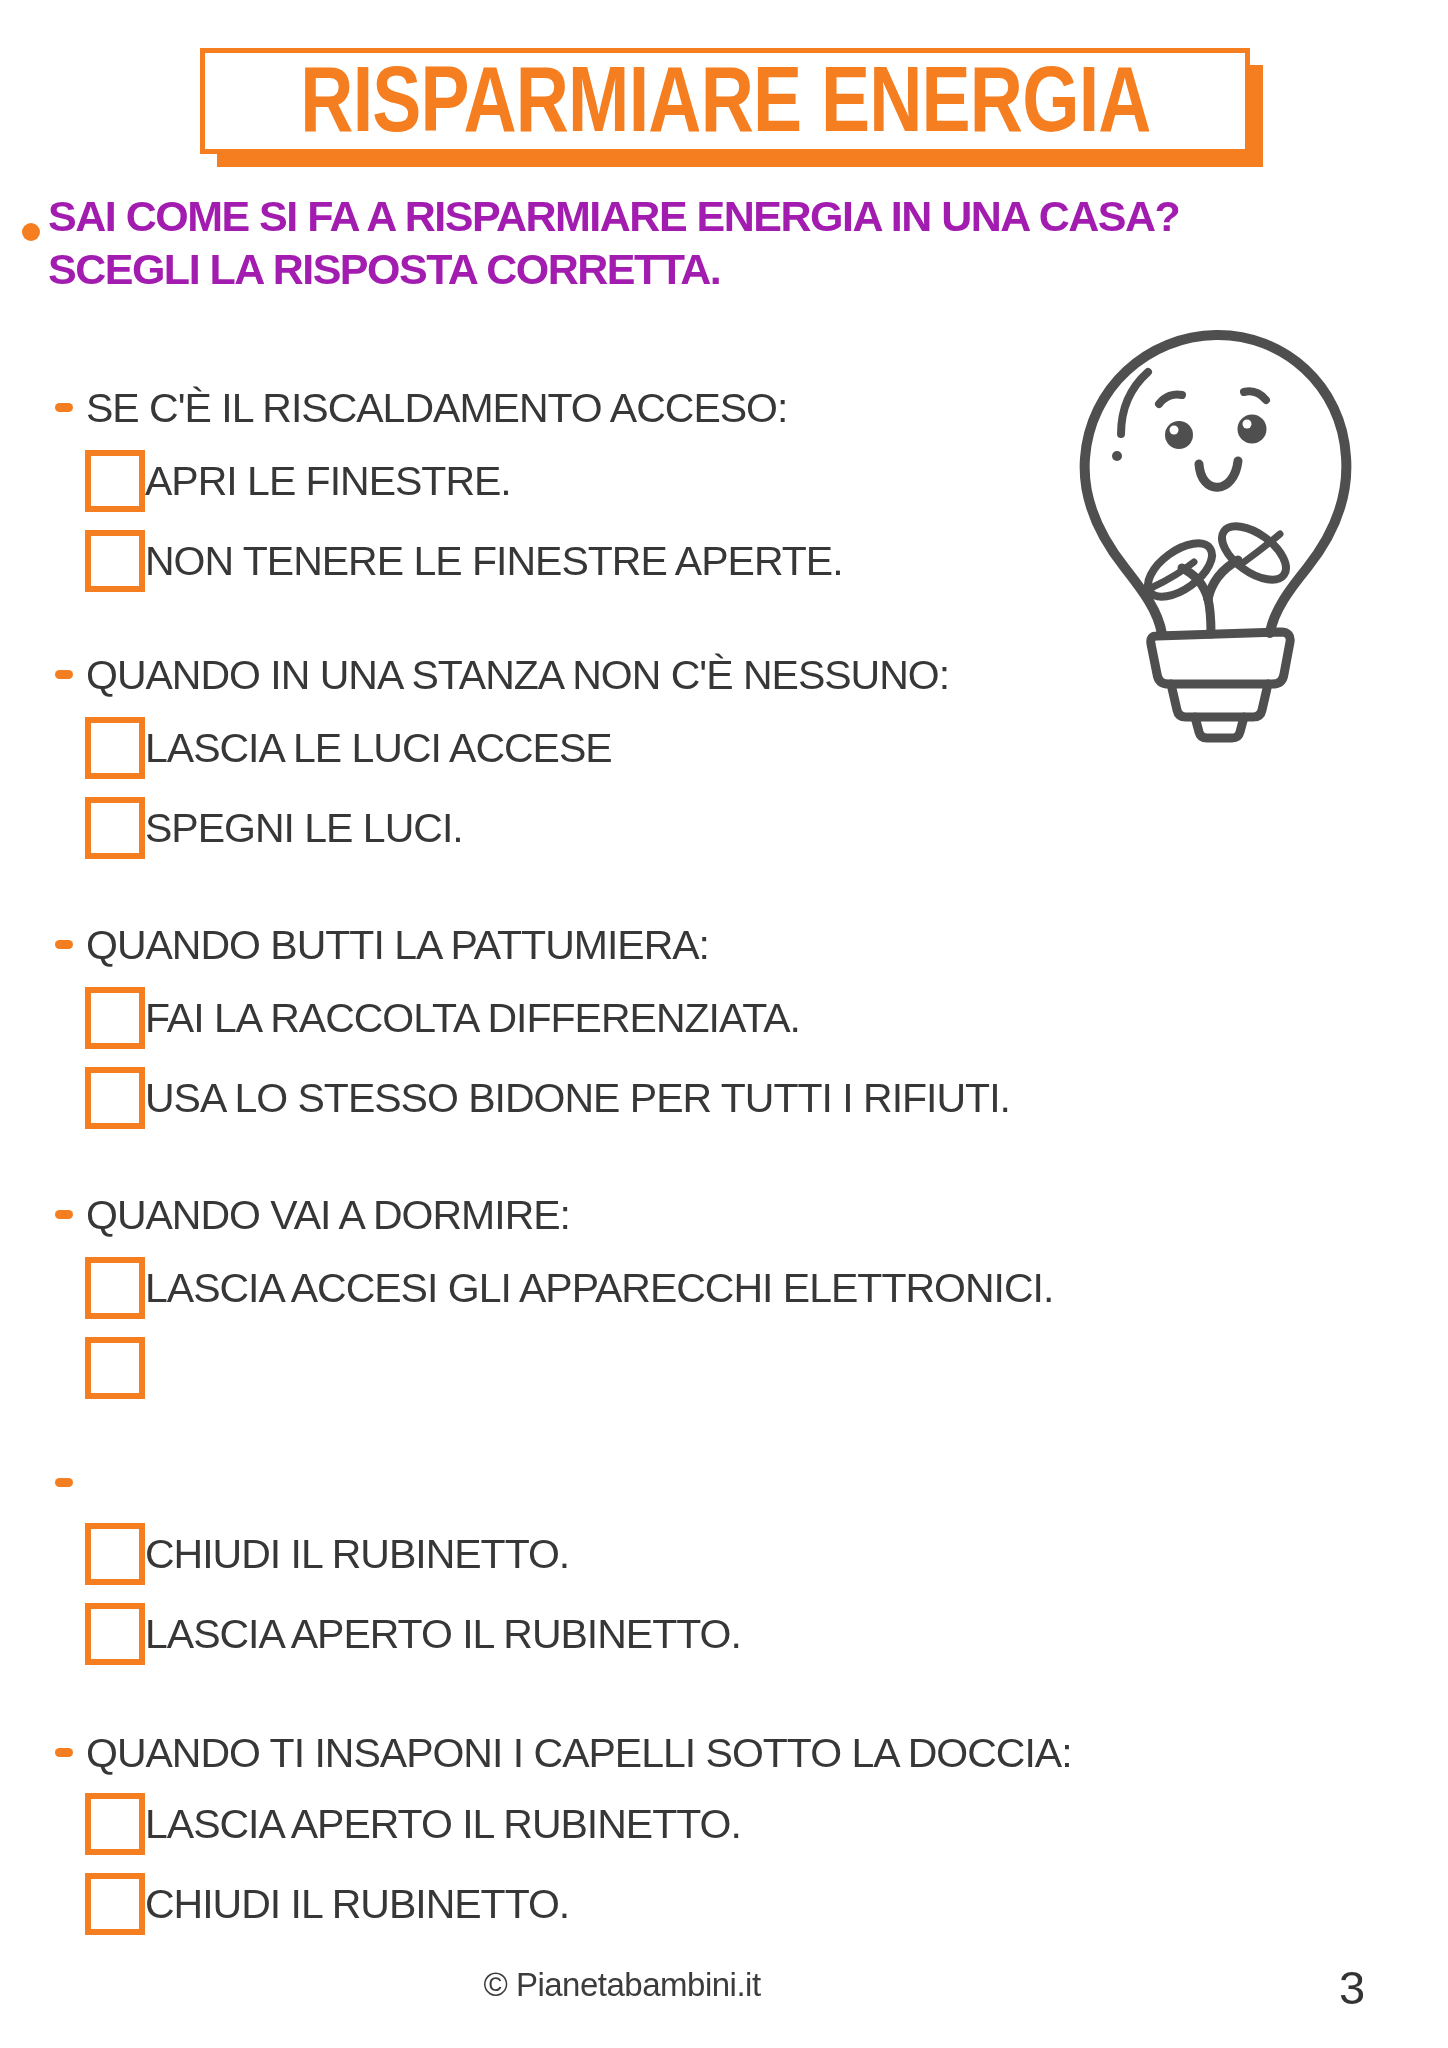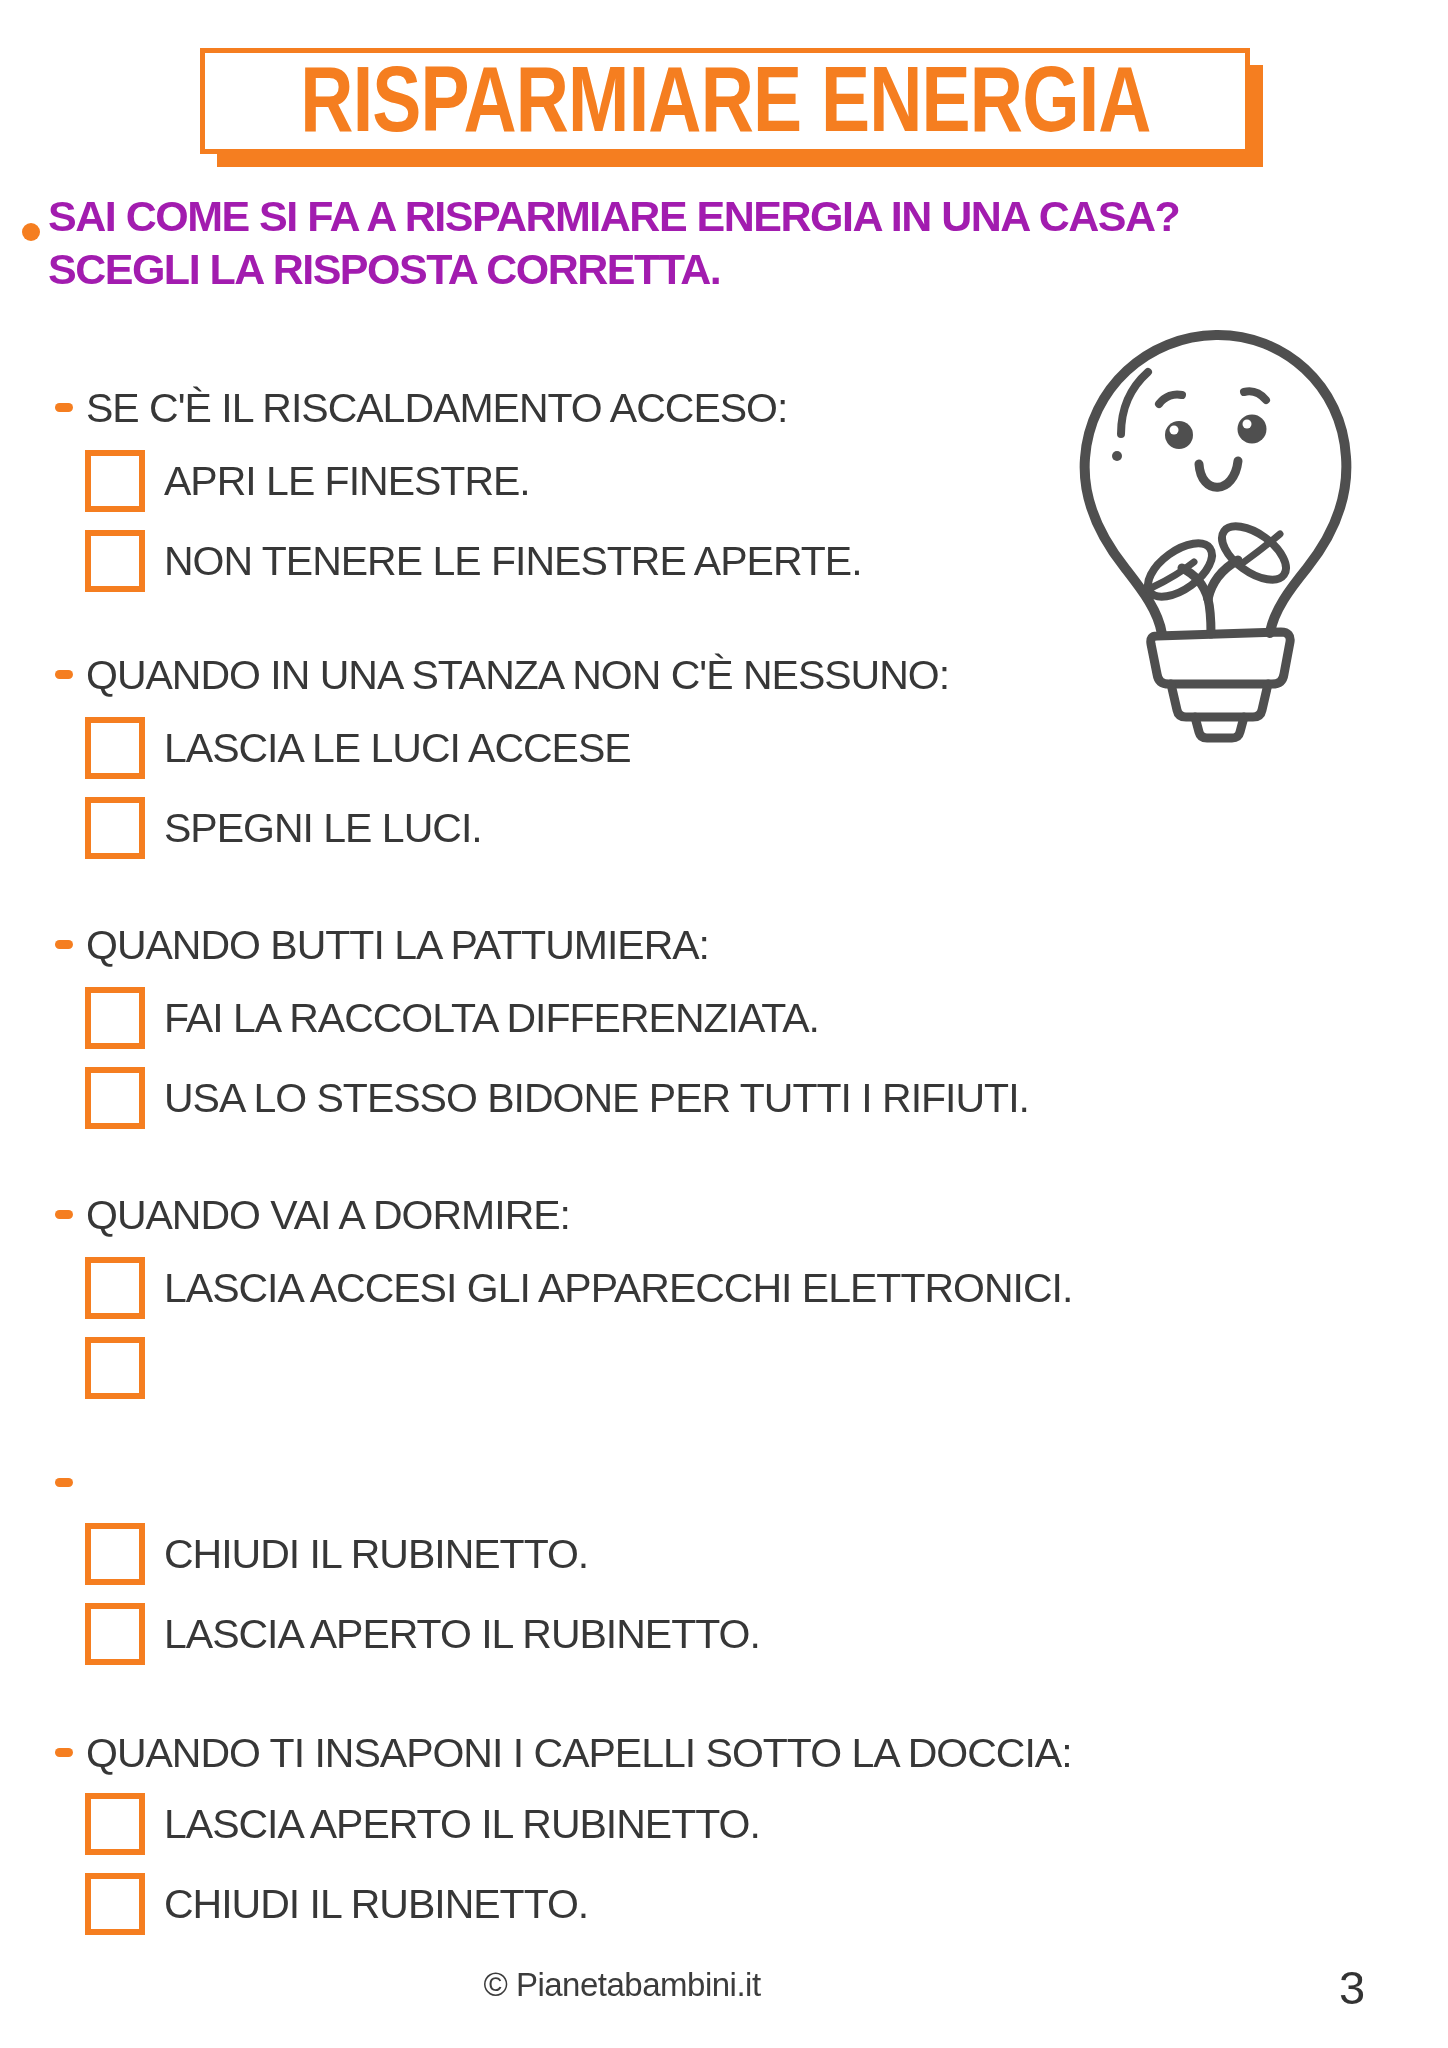--- a/index.html
+++ b/index.html
@@ -45,21 +45,21 @@
   }
   .option{
     position:absolute;left:85px;height:62px;
     display:flex;align-items:center;
   }
   .checkbox{
     width:48px;height:50px;border:6px solid #F57E20;background:#fff;
     flex:0 0 auto;cursor:pointer;
   }
   .option-label{
-    margin-left:19px;font-size:41px;color:#373737;
+    font-size:41px;color:#373737;
     letter-spacing:-1px;white-space:nowrap;
   }
 
   
   .bulb{position:absolute;left:1058px;top:312px;width:300px;height:435px;}
 
   
   .credit{
     position:absolute;left:0;top:1966px;width:1244px;text-align:center;
     font-size:33px;color:#3c3c3c;letter-spacing:-0.5px;

